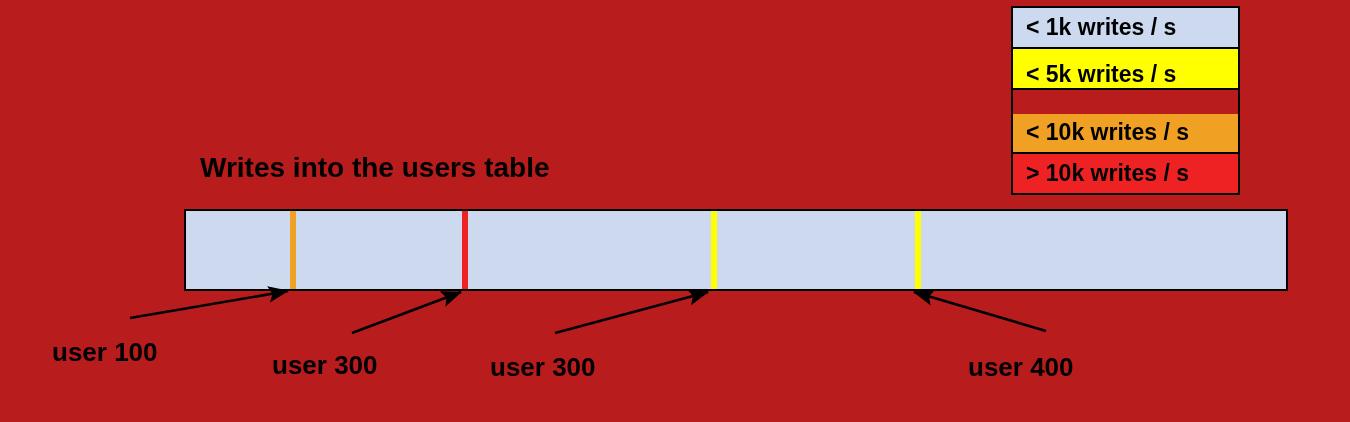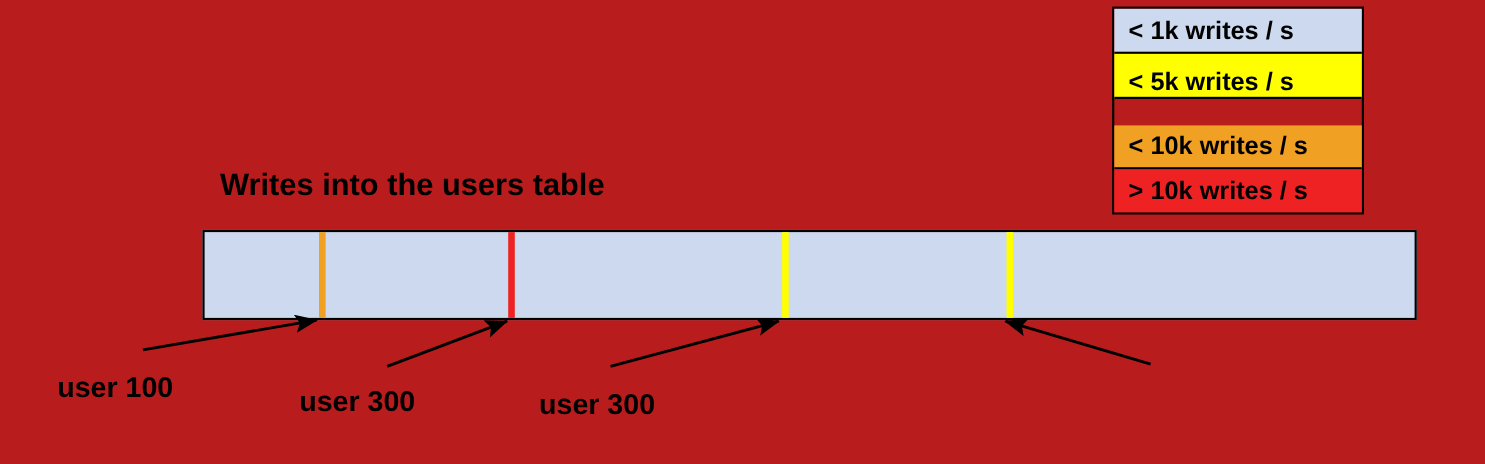--- a/index.html
+++ b/index.html
@@ -130,14 +130,15 @@
     </defs>
     <line x1="130" y1="318" x2="288" y2="291" stroke="#000000" stroke-width="2.6" marker-end="url(#ah)"></line>
     <line x1="352" y1="333" x2="461" y2="292" stroke="#000000" stroke-width="2.6" marker-end="url(#ah)"></line>
     <line x1="555" y1="333" x2="708" y2="292" stroke="#000000" stroke-width="2.6" marker-end="url(#ah)"></line>
     <line x1="1046" y1="331" x2="914" y2="292" stroke="#000000" stroke-width="2.6" marker-end="url(#ah)"></line>
   </svg>
 
   <div class="user-label" style="left:52px;  top:337px;">user 100</div>
   <div class="user-label" style="left:272px; top:350px;">user 300</div>
   <div class="user-label" style="left:490px; top:352px;">user 300</div>
+  <div class="user-label" style="left:968px; top:352px;">user 400</div>
 
 </div>
 
 </body></html>

